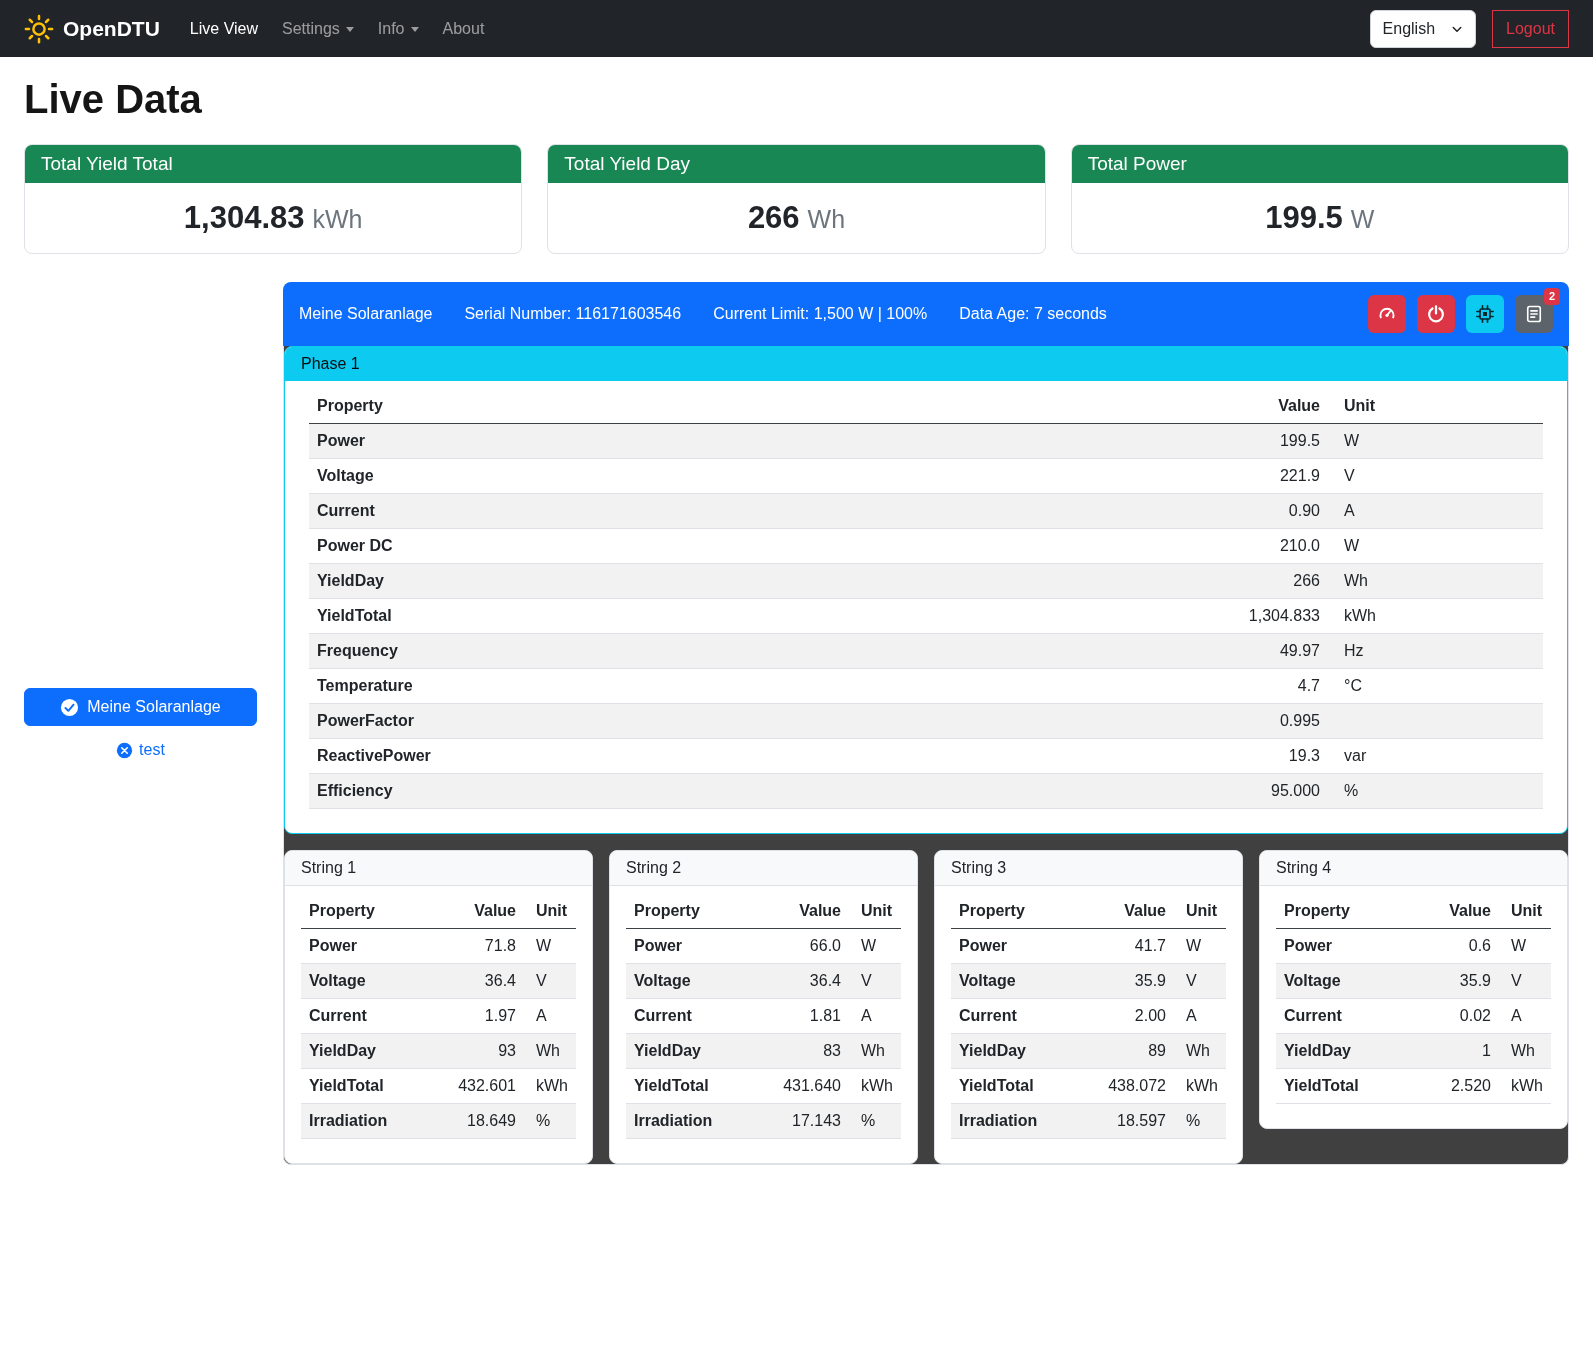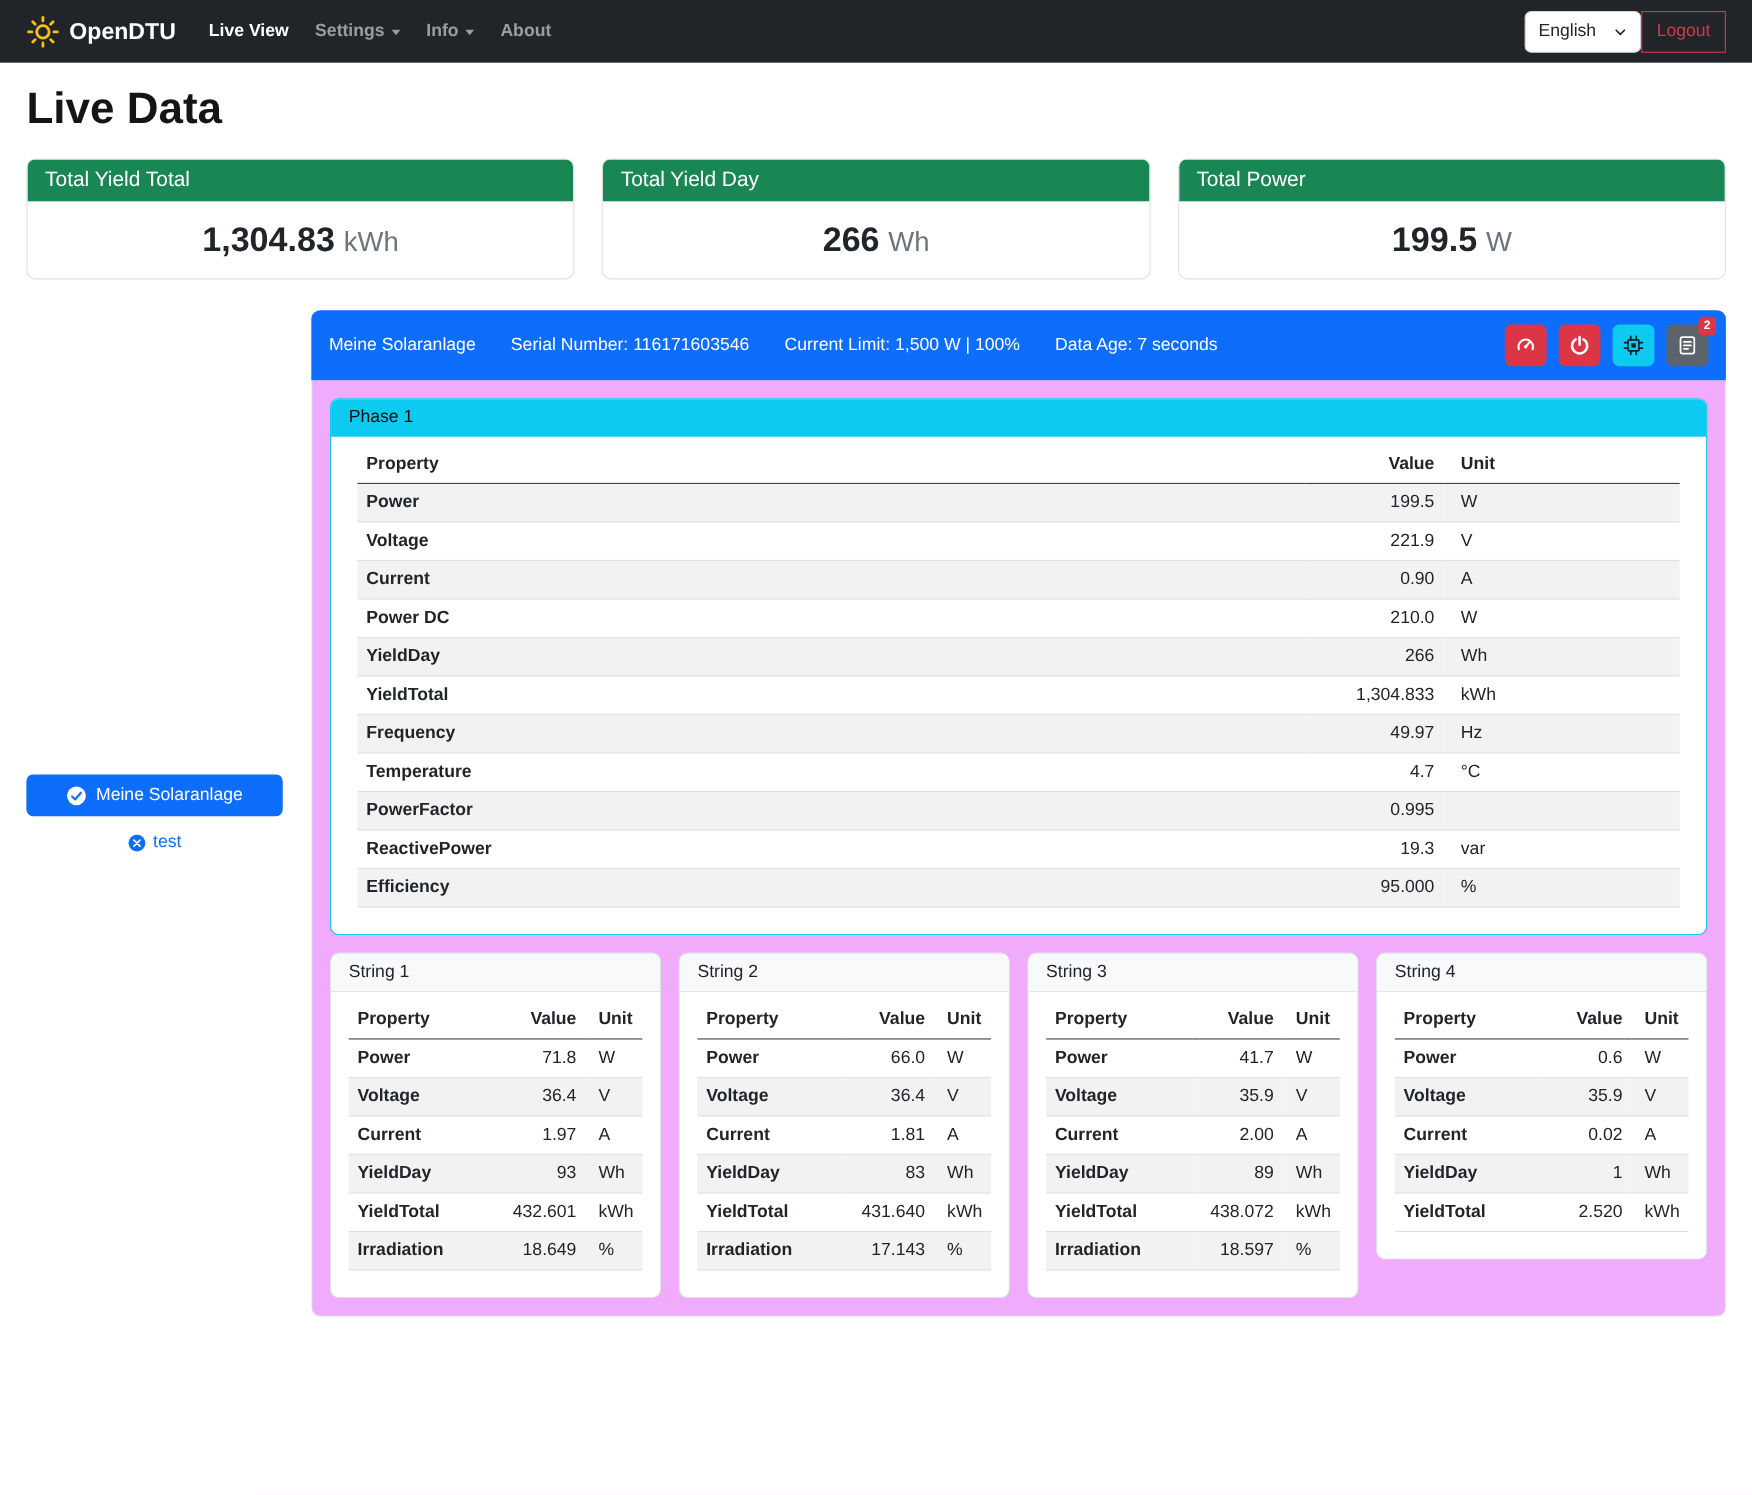--- a/index.html
+++ b/index.html
@@ -32,32 +32,31 @@
   }
   .nav-links { display: flex; align-items: center; }
   .nav-link {
     color: rgba(255,255,255,0.55);
     padding: 8px 12px;
     text-decoration: none;
     cursor: pointer;
     display: inline-flex;
     align-items: center;
     gap: 6px;
-    font-weight: bold;
   }
   .nav-link.active { color: #ffffff; }
   .caret {
     display: inline-block;
     width: 0; height: 0;
     border-left: 4px solid transparent;
     border-right: 4px solid transparent;
     border-top: 5px solid currentColor;
     margin-top: 2px;
   }
-  .nav-right { margin-left: auto; display: flex; align-items: center; }
+  .nav-right { margin-left: auto; display: flex; align-items: center; gap: 16px; }
   .lang-select {
     background: #ffffff;
     border: 1px solid #ced4da;
     border-radius: 6px;
     height: 38px;
     padding: 0 12px;
     display: flex;
     align-items: center;
     gap: 16px;
     color: #212529;
@@ -174,22 +173,21 @@
     font-size: 11px;
     font-weight: 700;
     line-height: 1;
     padding: 3px 5px;
     border-radius: 4px;
   }
   .panel-body {
     border: 1px solid #dee2e6;
     border-top: none;
     border-radius: 0 0 8px 8px;
-    padding: 16px;
-    background: #f0abfc;
+    background: #404040;
   }
 
   
   .phase-card { border: 1px solid #0dcaf0; border-radius: 8px; background: #fff; }
   .phase-card-header {
     background: #0dcaf0;
     color: #0b0d0e;
     padding: 8px 16px;
     border-radius: 7px 7px 0 0;
   }

